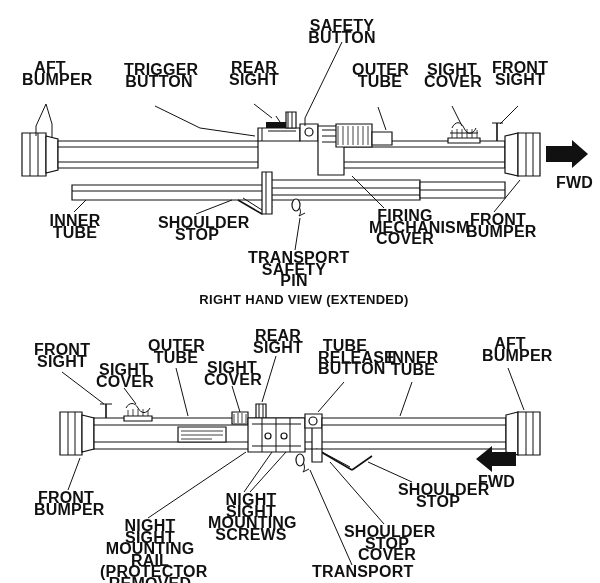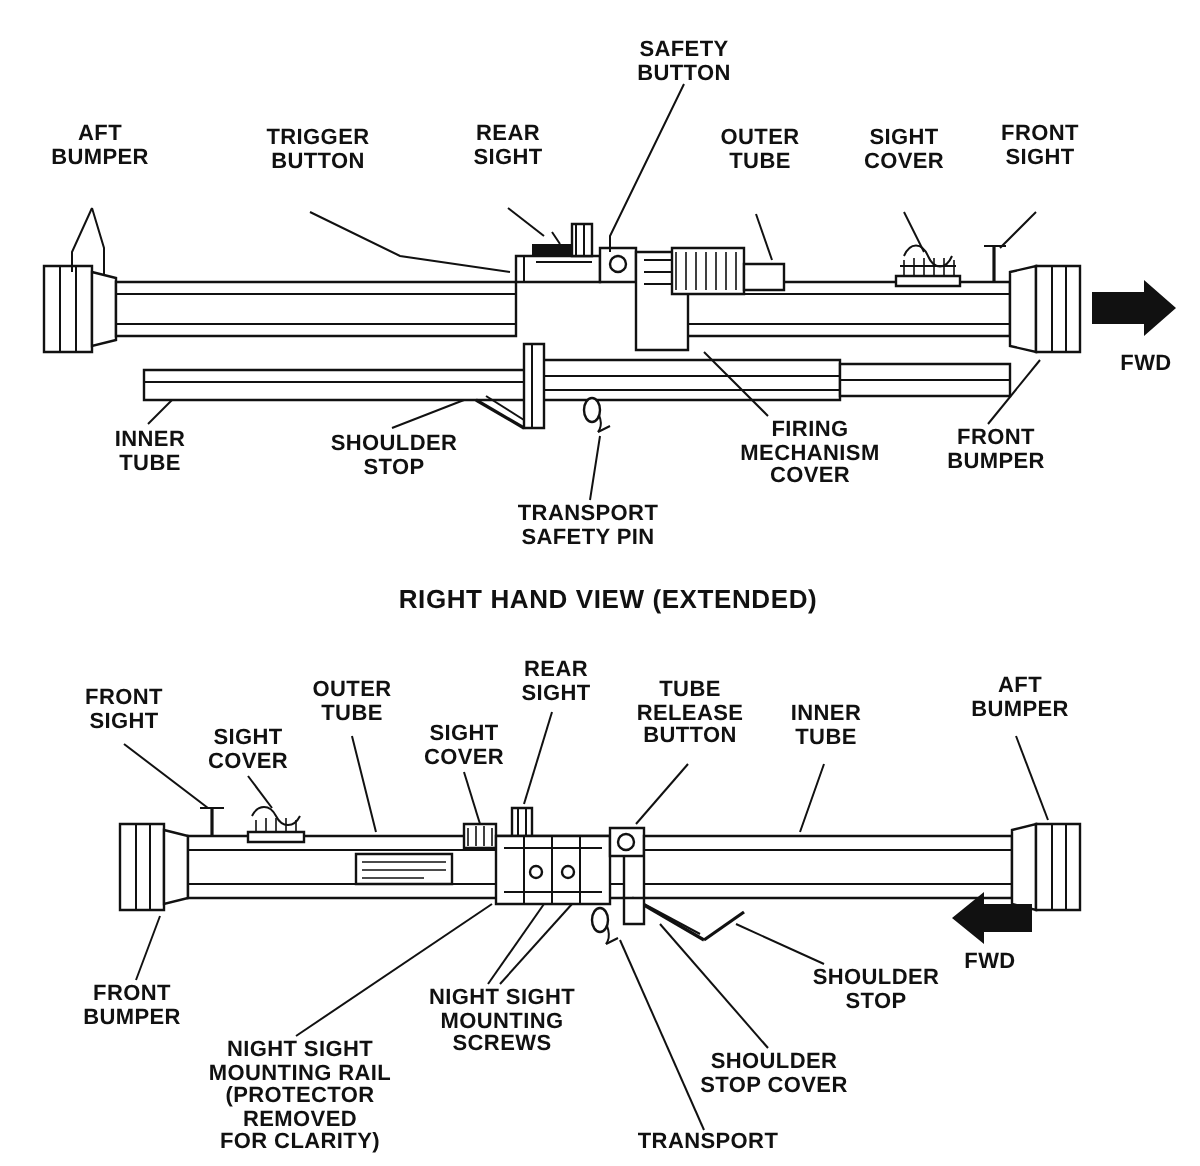--- a/index.html
+++ b/index.html
@@ -15,21 +15,21 @@
     color: #111111;
   }
   #stage {
     position: relative;
     width: 600px;
     height: 583px;
     background: #ffffff;
   }
   .lbl {
     position: absolute;
-    font-size: 11px;
+    font-size: 16px;
     font-weight: bold;
     line-height: 11.5px;
     letter-spacing: 0.2px;
     color: #111111;
     text-align: center;
     white-space: pre-line;
     text-transform: uppercase;
   }
   .view-title {
     position: absolute;

